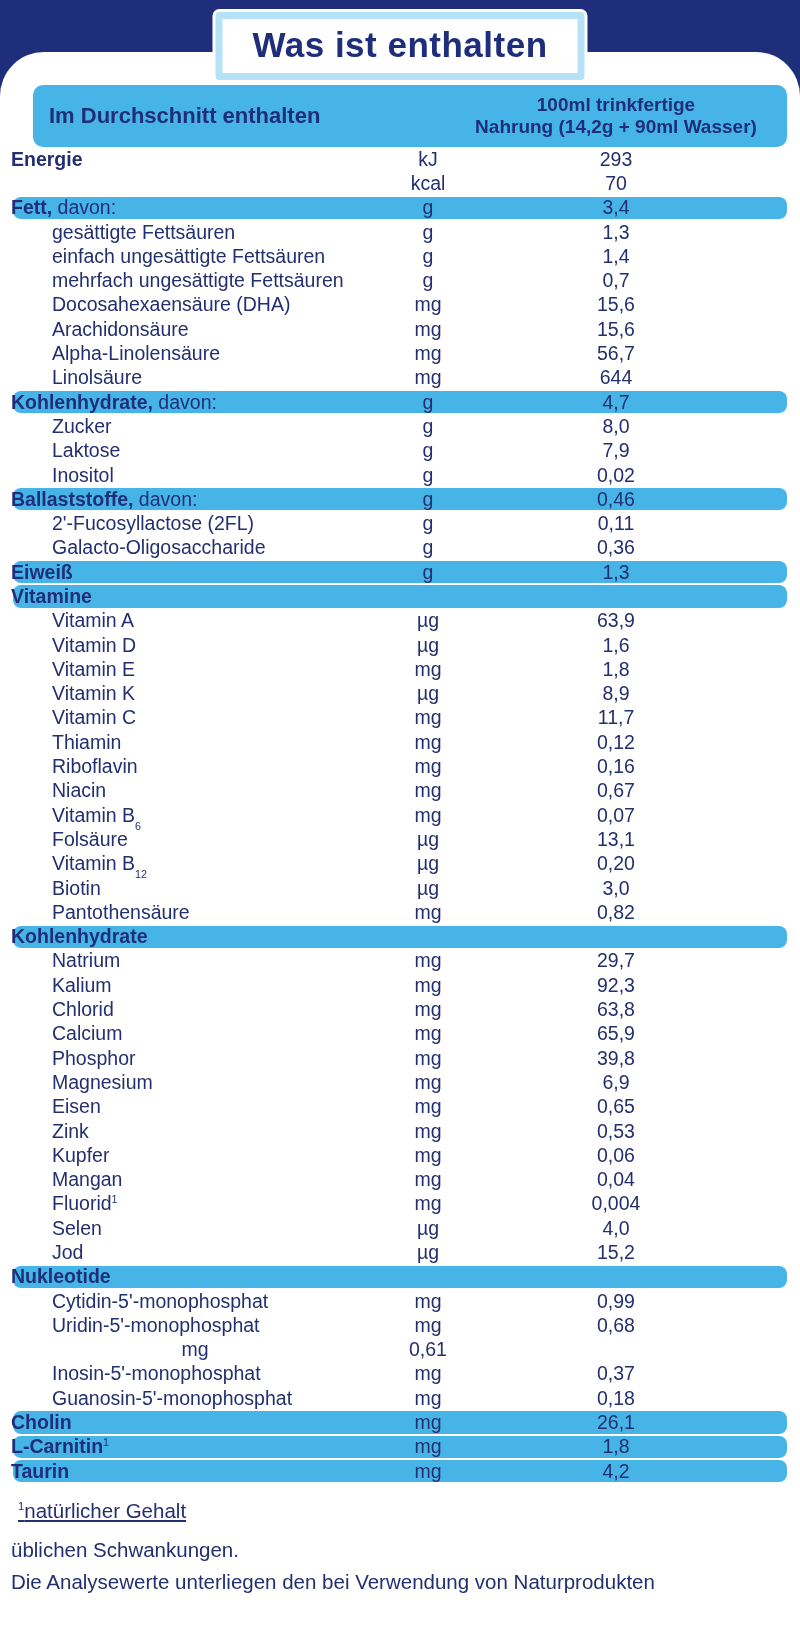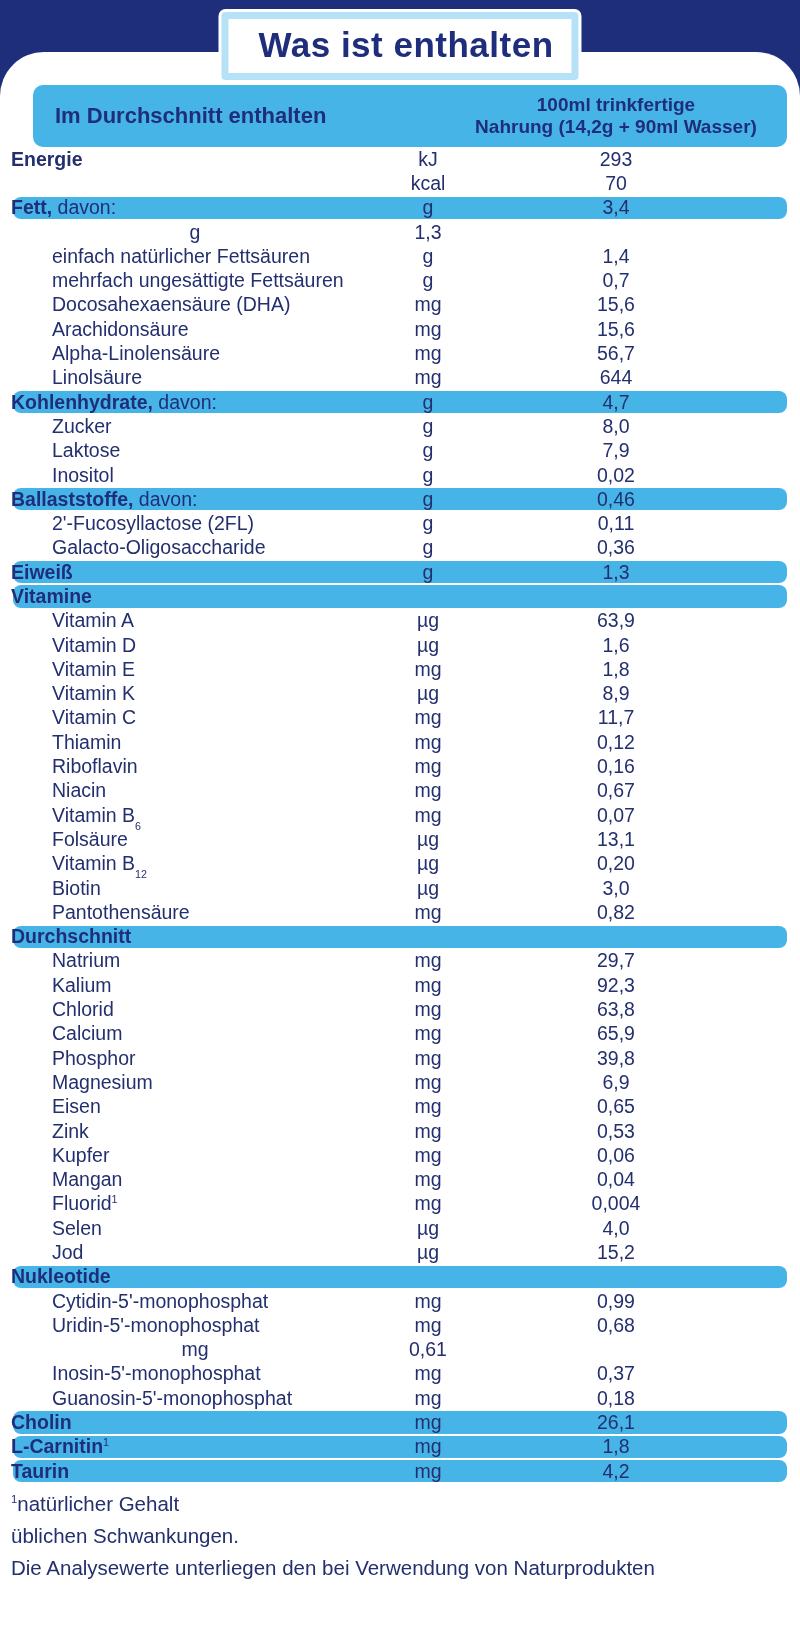--- a/index.html
+++ b/index.html
@@ -29,42 +29,42 @@
 
   
   .pill {
     position: absolute; top: 12px; left: 50%;
     transform: translateX(-50%);
     z-index: 6;
     background: #ffffff;
     border: 7px solid #b5e2f6;
     box-shadow: 0 0 0 3px #ffffff;
     border-radius: 4px;
-    padding: 6px 18px 8px 30px;
+    padding: 6px 30px 8px 30px;
     white-space: nowrap;
     text-align: right;
   }
   .pill-text {
     font-size: 35px;
     font-weight: bold;
     color: #1f2e7b;
     letter-spacing: 0.5px;
   }
 
   
   .head {
     position: absolute; top: 33px; left: 33px; right: 13px;
     height: 62px;
     background: #47b4e8;
     border-radius: 10px;
     display: flex; align-items: center;
   }
   .head-left {
     flex: 1;
-    padding-left: 22px;
+    padding-left: 16px;
     font-weight: bold;
     font-size: 22px;
     color: #1f2e7b;
   }
   .head-right {
     width: 336px;
     padding-right: 6px;
     text-align: center;
     font-weight: bold;
     font-size: 19px;
@@ -102,21 +102,21 @@
 
   
   .footnotes {
     position: absolute;
     left: 11px; right: 20px;
     top: 1436px; 
     font-size: 20.5px;
     line-height: 32px;
     color: #232f6e;
   }
-  .fnote { margin: 0; }
+  .fnote { margin: 7px; text-decoration: underline; }
   .note-line { margin: 0; }
 </style>
 </head>
 <body>
 
 <div class="top-band"></div>
 
 <div class="card">
 
   <div class="head">
@@ -144,27 +144,28 @@
   </div>
       <div class="row section">
     <div class="bg"></div>
     <div class="cell name"><b>Fett,</b> davon:</div>
     <div class="cell unit">g</div>
     <div class="cell value">3,4</div>
     <div class="cell"></div>
   </div>
       <div class="row sub">
 
+    <div class="cell name">gesättigte Fettsäuren</div>
     <div class="cell unit">g</div>
     <div class="cell value">1,3</div>
     <div class="cell"></div>
   </div>
       <div class="row sub">
 
-    <div class="cell name">einfach natürlicher Fettsäuren</div>
+    <div class="cell name">einfach ungesättigte Fettsäuren</div>
     <div class="cell unit">g</div>
     <div class="cell value">1,4</div>
     <div class="cell"></div>
   </div>
       <div class="row sub">
 
     <div class="cell name">mehrfach ungesättigte Fettsäuren</div>
     <div class="cell unit">g</div>
     <div class="cell value">0,7</div>
     <div class="cell"></div>
@@ -346,21 +347,21 @@
   </div>
       <div class="row sub">
 
     <div class="cell name">Pantothensäure</div>
     <div class="cell unit">mg</div>
     <div class="cell value">0,82</div>
     <div class="cell"></div>
   </div>
       <div class="row section">
     <div class="bg"></div>
-    <div class="cell name"><b>Durchschnitt</b></div>
+    <div class="cell name"><b>Kohlenhydrate</b></div>
     <div class="cell unit"></div>
     <div class="cell value"></div>
     <div class="cell"></div>
   </div>
       <div class="row sub">
 
     <div class="cell name">Natrium</div>
     <div class="cell unit">mg</div>
     <div class="cell value">29,7</div>
     <div class="cell"></div>

